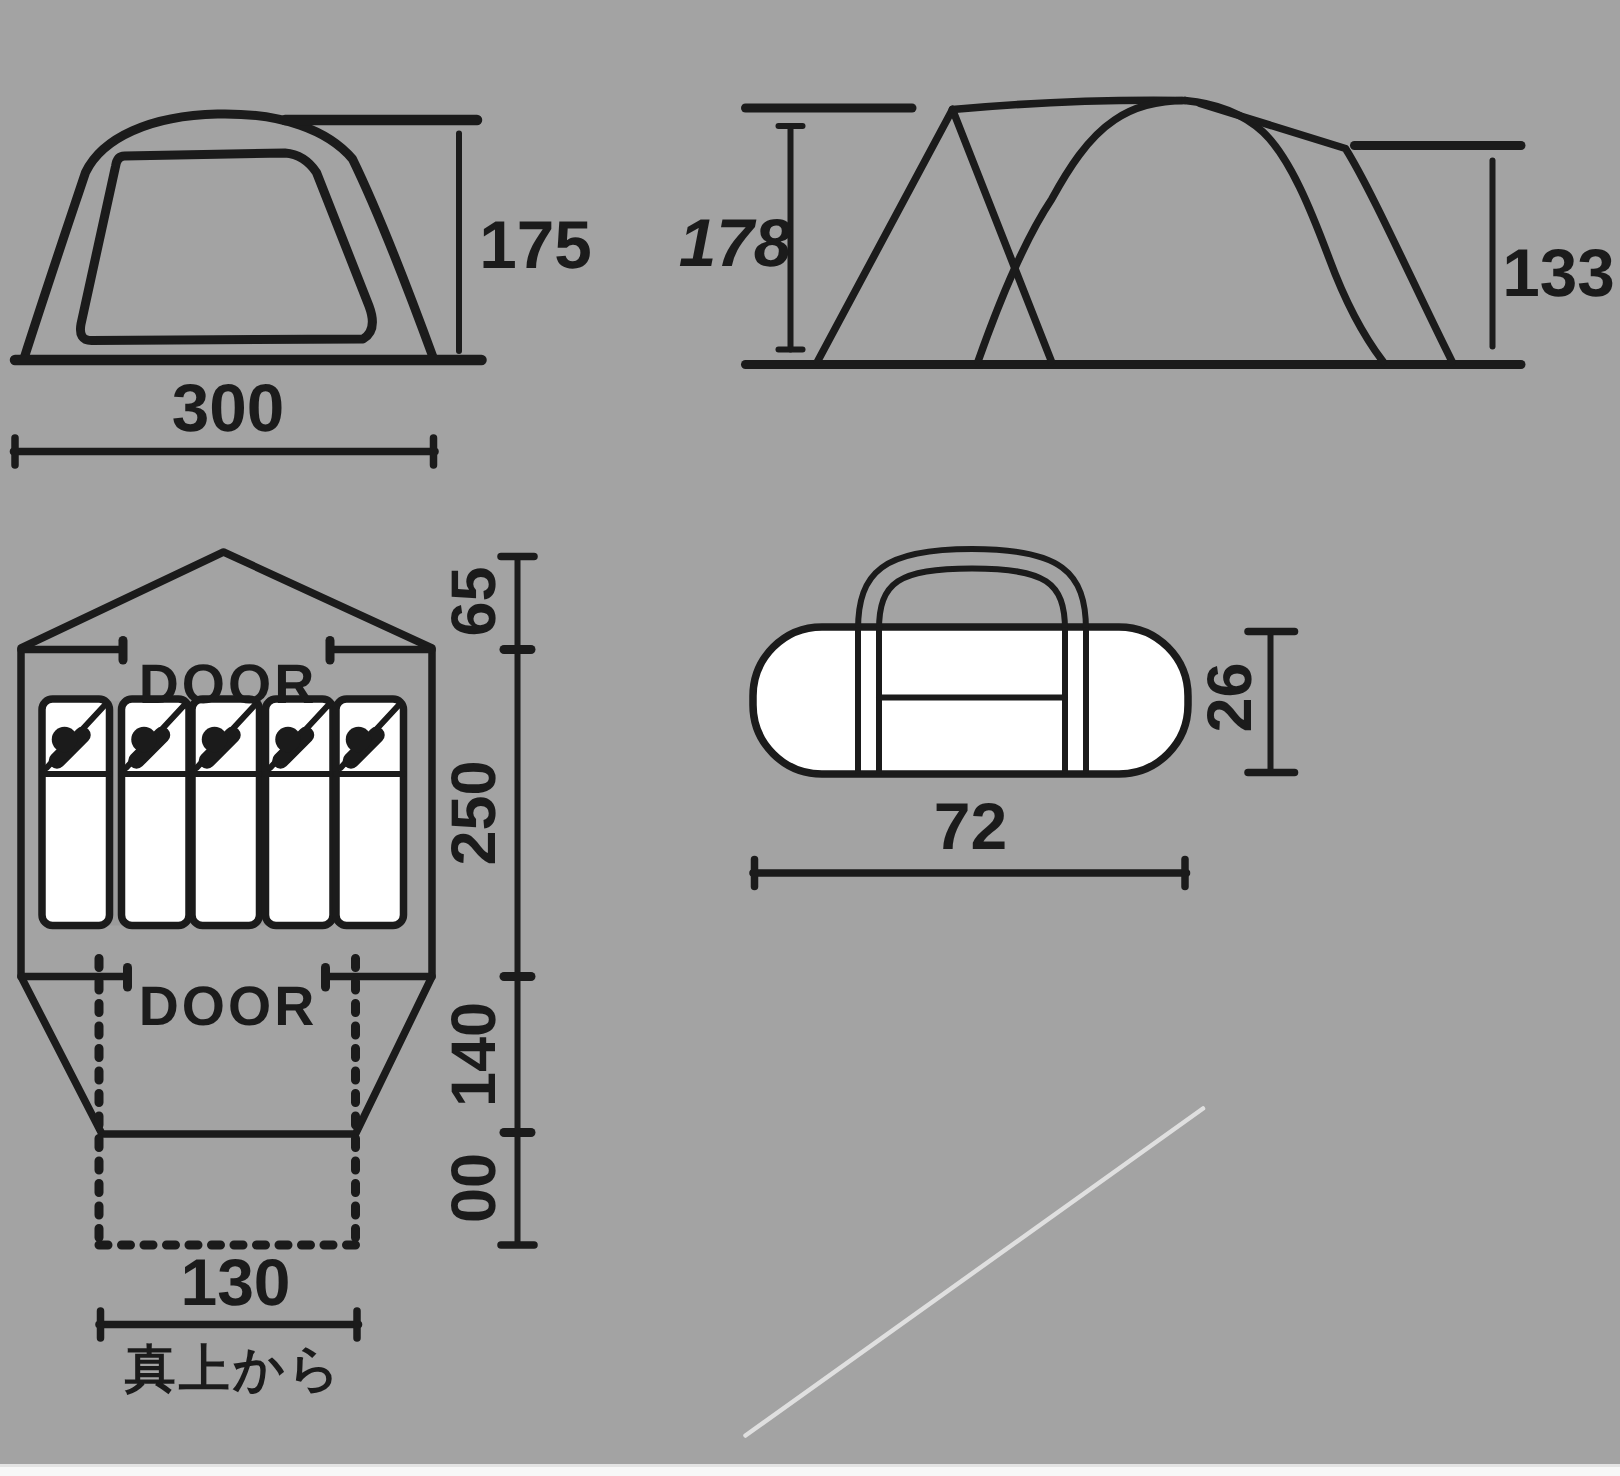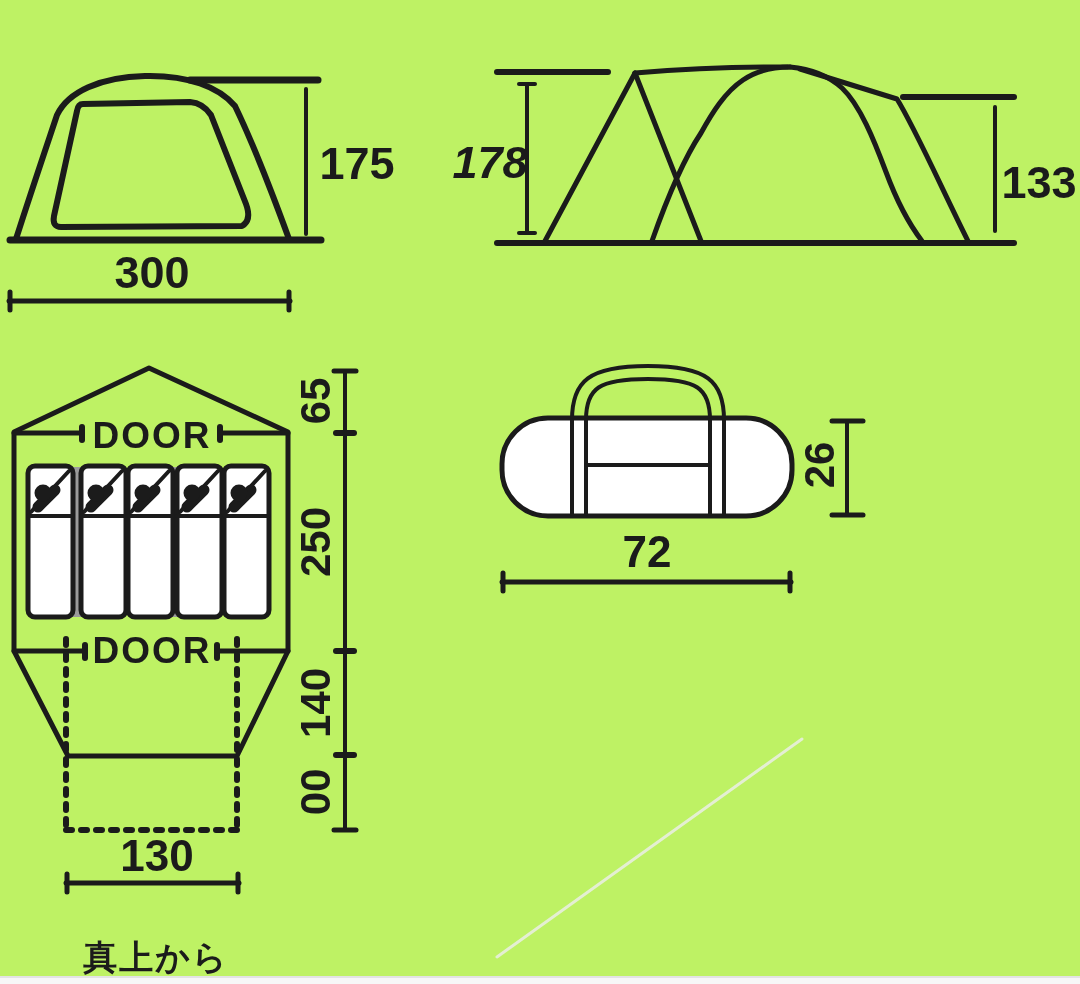--- a/index.html
+++ b/index.html
@@ -1,37 +1,37 @@
 <!DOCTYPE html>
 <html><head>
 <meta charset="utf-8">
 <style>
   html,body{margin:0;padding:0;background:#ffffff;}
   .stage{
     position:relative;
     width:1080px;height:984px;
-    background:#bef264;
+    background:#a3a3a3;
     overflow:hidden;
     font-family:"Liberation Sans","DejaVu Sans",sans-serif;
   }
   .stage svg{position:absolute;left:0;top:0;}
   .label{
     position:absolute;
     transform:translate(-50%,-50%);
     font-weight:700;
     color:#1b1b1b;
     white-space:nowrap;
     line-height:1;
     user-select:none;
   }
   .label.rot{transform:translate(-50%,-50%) rotate(-90deg);}
   .fs45{font-size:45px;}
   .fs44{font-size:44px;}
   .fs42{font-size:42px;}
-  .fs37{font-size:37px;letter-spacing:2px;}
+  .fs37{font-size:37px;letter-spacing:2px;margin-top:21px;}
   .fs36{font-size:36px;letter-spacing:1px;}
   .fs34{font-size:34px;letter-spacing:2px;}
   .footer-strip{
     position:absolute;left:0;top:976px;width:1080px;height:8px;
     background:#f7f7f7;border-top:2px solid #e3e3e3;
   }
 </style>
 </head>
 <body>
 
@@ -177,21 +177,21 @@
 
   <div class="label fs45" style="left:357px;top:163px;">175</div>
   <div class="label fs45" style="left:152px;top:272px;">300</div>
 
   <div class="label fs45" style="left:490px;top:162px;font-style:italic;">178</div>
   <div class="label fs45" style="left:1039px;top:182px;">133</div>
 
   <div class="label fs37" style="left:152px;top:435px;">DOOR</div>
   <div class="label fs37" style="left:152px;top:650px;">DOOR</div>
   <div class="label fs44" style="left:157px;top:856px;">130</div>
-  <div class="label fs34" style="left:156px;top:913px;margin-top:44px;">真上から</div>
+  <div class="label fs34" style="left:156px;top:913px;">真上から</div>
 
   <div class="label rot fs42" style="left:316px;top:401px;">65</div>
   <div class="label rot fs42" style="left:316px;top:542px;">250</div>
   <div class="label rot fs42" style="left:316px;top:703px;">140</div>
   <div class="label rot fs42" style="left:316px;top:792px;">00</div>
 
   <div class="label fs44" style="left:647px;top:552px;">72</div>
   <div class="label rot fs42" style="left:820px;top:465px;">26</div>
 
   <div class="footer-strip"></div>

